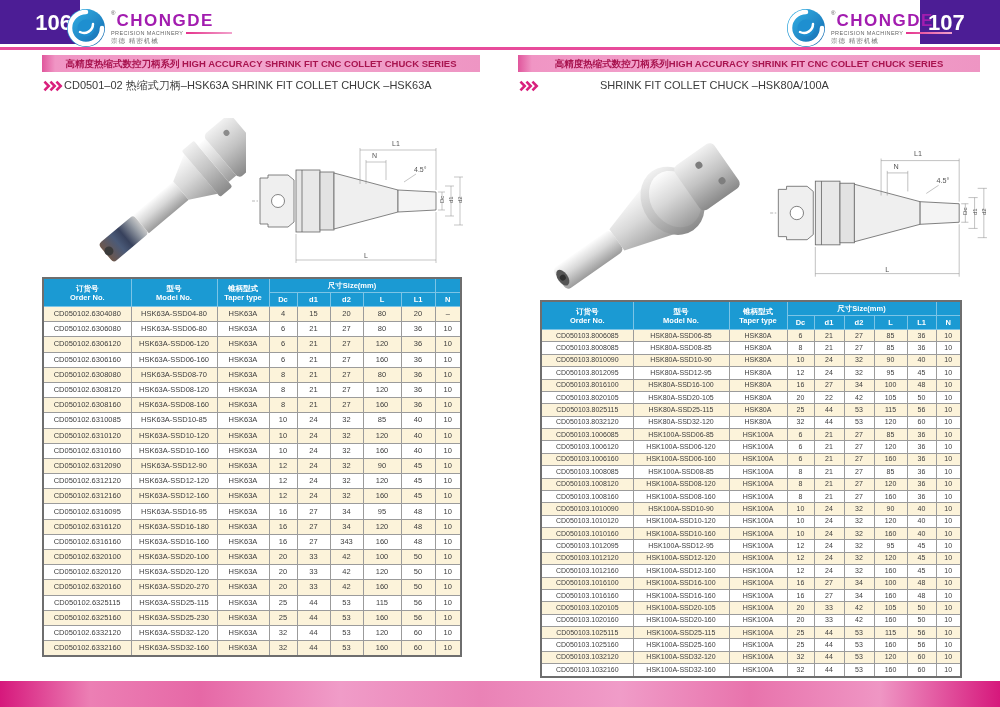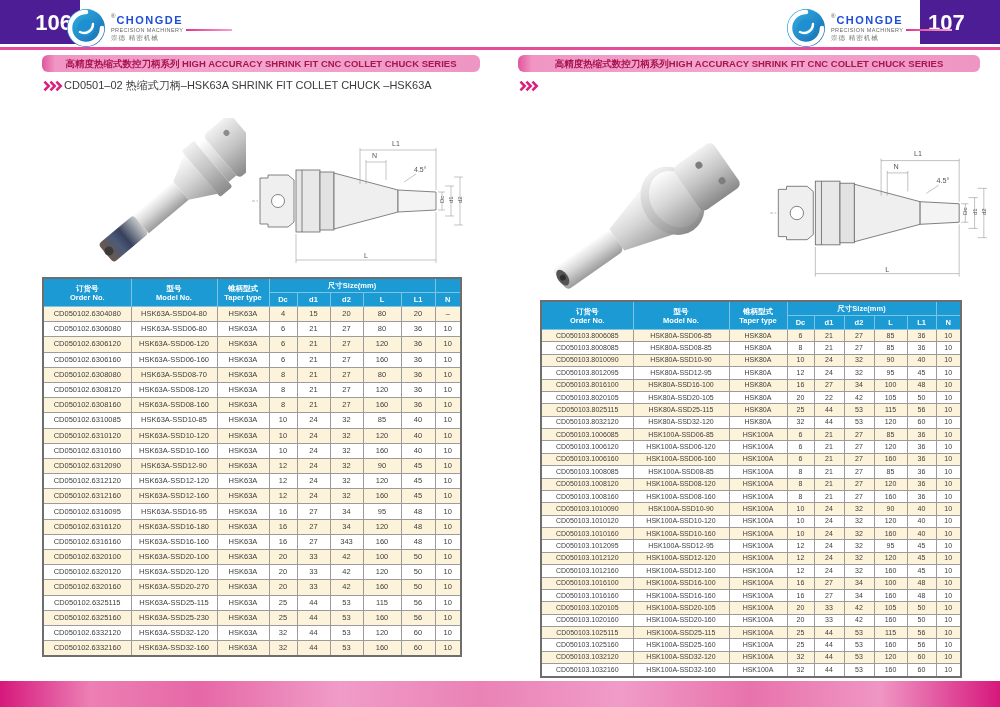--- a/index.html
+++ b/index.html
@@ -13,32 +13,32 @@
   .badge-right{right:0;text-align:left;padding-left:8px;}
 
   
   .logo{position:absolute;top:5px;height:46px;display:flex;align-items:center;gap:5px;}
   .logo-left{left:66px;}
   .logo-right{left:786px;}
   .logo-icon{width:40px;height:40px;}
   .logo-text{display:flex;flex-direction:column;line-height:1;}
   .logo-name-row{display:flex;align-items:flex-start;}
   .logo-reg{font-size:6px;color:#555;margin-right:1px;transform:translateY(-2px);}
-  .logo-name{font-size:11px;font-weight:bold;letter-spacing:1.5px;color:#1d4ed8;}
+  .logo-name{font-size:17px;font-weight:bold;letter-spacing:1.5px;color:#a21caf;}
   .logo-sub{display:flex;align-items:center;gap:3px;font-size:5.5px;color:#666;margin-top:2px;letter-spacing:.4px;}
   .tag-line{display:inline-block;width:46px;height:2px;background:linear-gradient(90deg,#e5338c,#f2a3cc);}
   .logo-cn{font-size:6.5px;color:#777;margin-top:2px;letter-spacing:1px;}
 
   
   .rule{position:absolute;top:47px;left:0;width:1000px;height:3px;background:#e84b9b;}
 
   
   .banner{position:absolute;top:55px;height:17px;line-height:17px;text-align:center;
           font-size:9.5px;font-weight:bold;color:#a8144f;
-          background:linear-gradient(90deg,#e0569c 0,#f095c4 3%,#f3a6ce 45%,#ee95c3 100%);border-radius:6px;}
+          background:linear-gradient(90deg,#e0569c 0,#f095c4 3%,#f3a6ce 45%,#ee95c3 100%);}
   .banner-left{left:42px;width:438px;}
   .banner-right{left:518px;width:462px;}
 
   
   .title{position:absolute;display:flex;align-items:flex-start;gap:0;}
   .title-left{left:42px;top:79px;}
   .title-right{left:518px;top:79px;}
   .chev{width:22px;height:12px;margin-top:1px;flex:none;}
   .title-text{font-size:11px;color:#3a3a3a;line-height:13.5px;}
   .title-text span{display:block;}
@@ -165,20 +165,21 @@
 
   <div class="title title-right">
     <svg class="chev" viewBox="0 0 24 14">
       <g stroke="#d9207d" stroke-width="3" fill="none">
         <path d="M2,2 L7,7 L2,12"></path>
           <path d="M9,2 L14,7 L9,12"></path>
           <path d="M16,2 L21,7 L16,12"></path>
       </g>
     </svg>
     <div class="title-text">
+      <span class="line2">SHRINK FIT COLLET CHUCK –HSK80A/100A</span>
     </div>
   </div>
 
   <svg class="photo photo-left" viewBox="0 0 150 162">
     <g transform="rotate(-40 75 81)">
       <rect x="-10" y="69" width="46" height="24" rx="4" fill="url(#tintGrad)"></rect>
       <rect x="36" y="69" width="52" height="24" fill="url(#metalV)"></rect>
       <polygon points="88,69 114,55 114,107 88,93" fill="url(#metalV)"></polygon>
       <rect x="114" y="51" width="16" height="60" rx="2" fill="url(#metalV2)"></rect>
       <rect x="130" y="57" width="10" height="48" fill="url(#metalV)"></rect>

